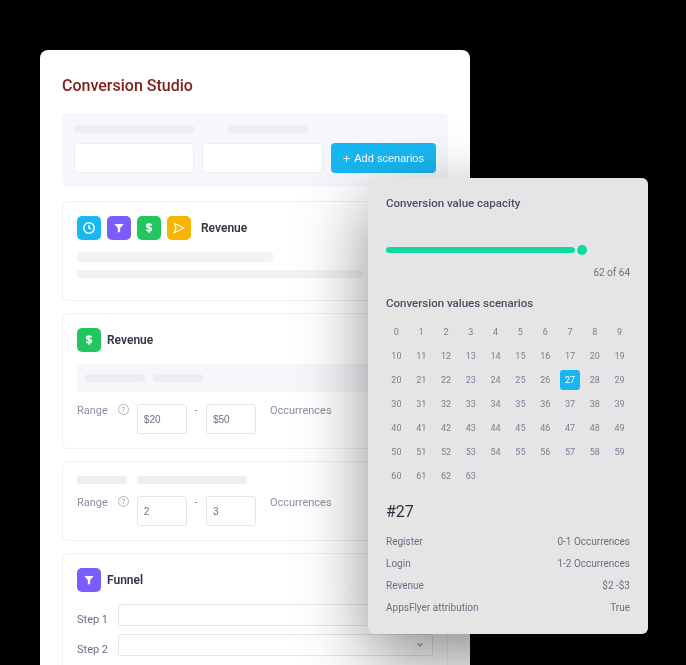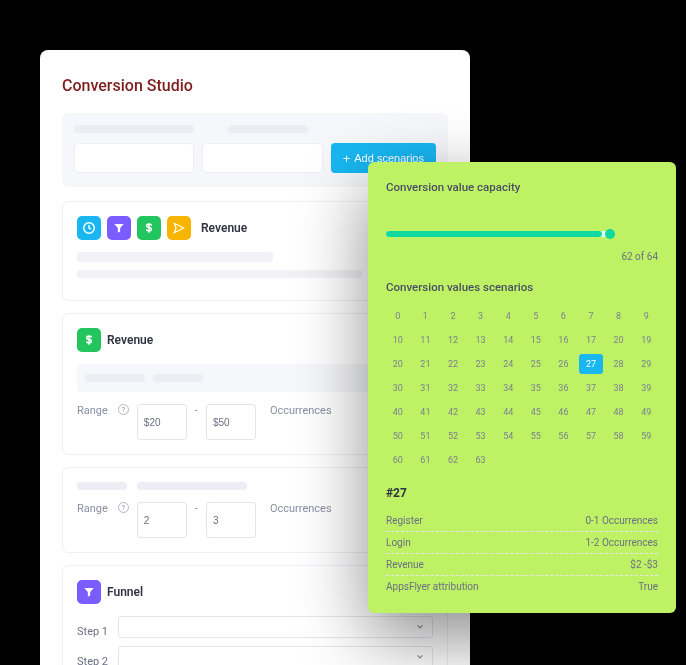--- a/index.html
+++ b/index.html
@@ -52,52 +52,52 @@
   .ibox {
     width:24px; height:24px; border-radius:5px; display:flex; align-items:center;
     justify-content:center; color:#fff;
   }
   .ibox svg { width:14px; height:14px; }
   .i-blue{background:#18b7f2;} .i-purple{background:#7b5cff;}
   .i-green{background:#22c55e;} .i-yellow{background:#f7b500;}
   .sec-label{ font-size:12px; font-weight:600; color:#2f3342;}
   .range-row{ display:flex; align-items:flex-start; gap:8px; font-size:11px; color:#8a8fa3;}
   .mini-input{
-    width:50px; height:36px; border:1px solid #e3e6ee; border-radius:3px;
+    width:50px; height:30px; border:1px solid #e3e6ee; border-radius:3px;
     font-size:10px; color:#6a6f85; padding:0 6px; background:#fff;
   }
   .step-row{ display:flex; align-items:flex-end; gap:10px; margin-bottom:8px; font-size:11px; color:#6a6f85;}
   .dropdown{
     flex:1; height:22px; border:1px solid #e3e6ee; border-radius:3px;
     display:flex; align-items:center; justify-content:flex-end; padding-right:8px;
     background: linear-gradient(#fff,#fff);
     color:#8a8fa3; font-size:10px;
   }
   .dropdown .chev{ width:8px;height:8px;}
   .side-card{
-    position:absolute; left:368px; top:162px; width:308px;
-    background:#bef264; border-radius:6px; padding:18px 18px 16px 18px;
+    position:absolute; left:368px; top:178px; width:280px;
+    background:#e5e5e5; border-radius:6px; padding:18px 18px 16px 18px;
     box-shadow: 0 25px 70px rgba(0,0,0,.45);
     font-size:11px; color:#3b3f52;
   }
   .side-title{ font-size:11.5px; color:#4a4f64; margin-bottom:12px; font-weight:500;}
   .prog-row{ display:flex; align-items:center; gap:10px; margin-bottom:18px;}
   .prog-bg{ flex:1; height:6px; background:#e8f8f2; border-radius:3px; position:relative;}
   .prog-fg{ position:absolute; left:0; top:0; bottom:0; width:96%; background:#10d9a0;
     border-radius:3px;}
   .prog-dot{ position:absolute; right:-4px; top:-2px; width:10px;height:10px;
     background:#10d9a0; border-radius:50%;}
   .prog-text{ font-size:10px; color:#6a6f85; white-space:nowrap;margin-top:45px;}
   .grid{ display:grid; grid-template-columns:repeat(10,1fr); gap:4px; margin-bottom:16px;}
   .cell{
     height:20px; display:flex; align-items:center; justify-content:center;
     font-size:9px; color:#7a7f94; border-radius:3px; cursor:pointer;
   }
   .cell.sel{ background:#18b7f2; color:#fff;}
-  .detail-title{ font-size:12px; font-weight:700; color:#2f3342; margin-bottom:10px;}
+  .detail-title{ font-size:16px; font-weight:400; color:#2f3342; margin-bottom:10px;}
   .d-row{ display:flex; justify-content:space-between; font-size:10px; color:#6a6f85;
     padding:5px 0; border-bottom:1px dashed #e5e7ef;}
   .d-row:last-child{ border-bottom:none;}
   .help{ width:11px;height:11px; border:1px solid #b3b7c6; border-radius:50%;
     display:inline-flex; align-items:center; justify-content:center;
     font-size:7px; color:#8a8fa3; margin-left:2px;}
   .placeholder-bar{
     height:10px; background:#f1f2f6; border-radius:3px; margin-bottom:8px;
   }
   .rev-grey{

